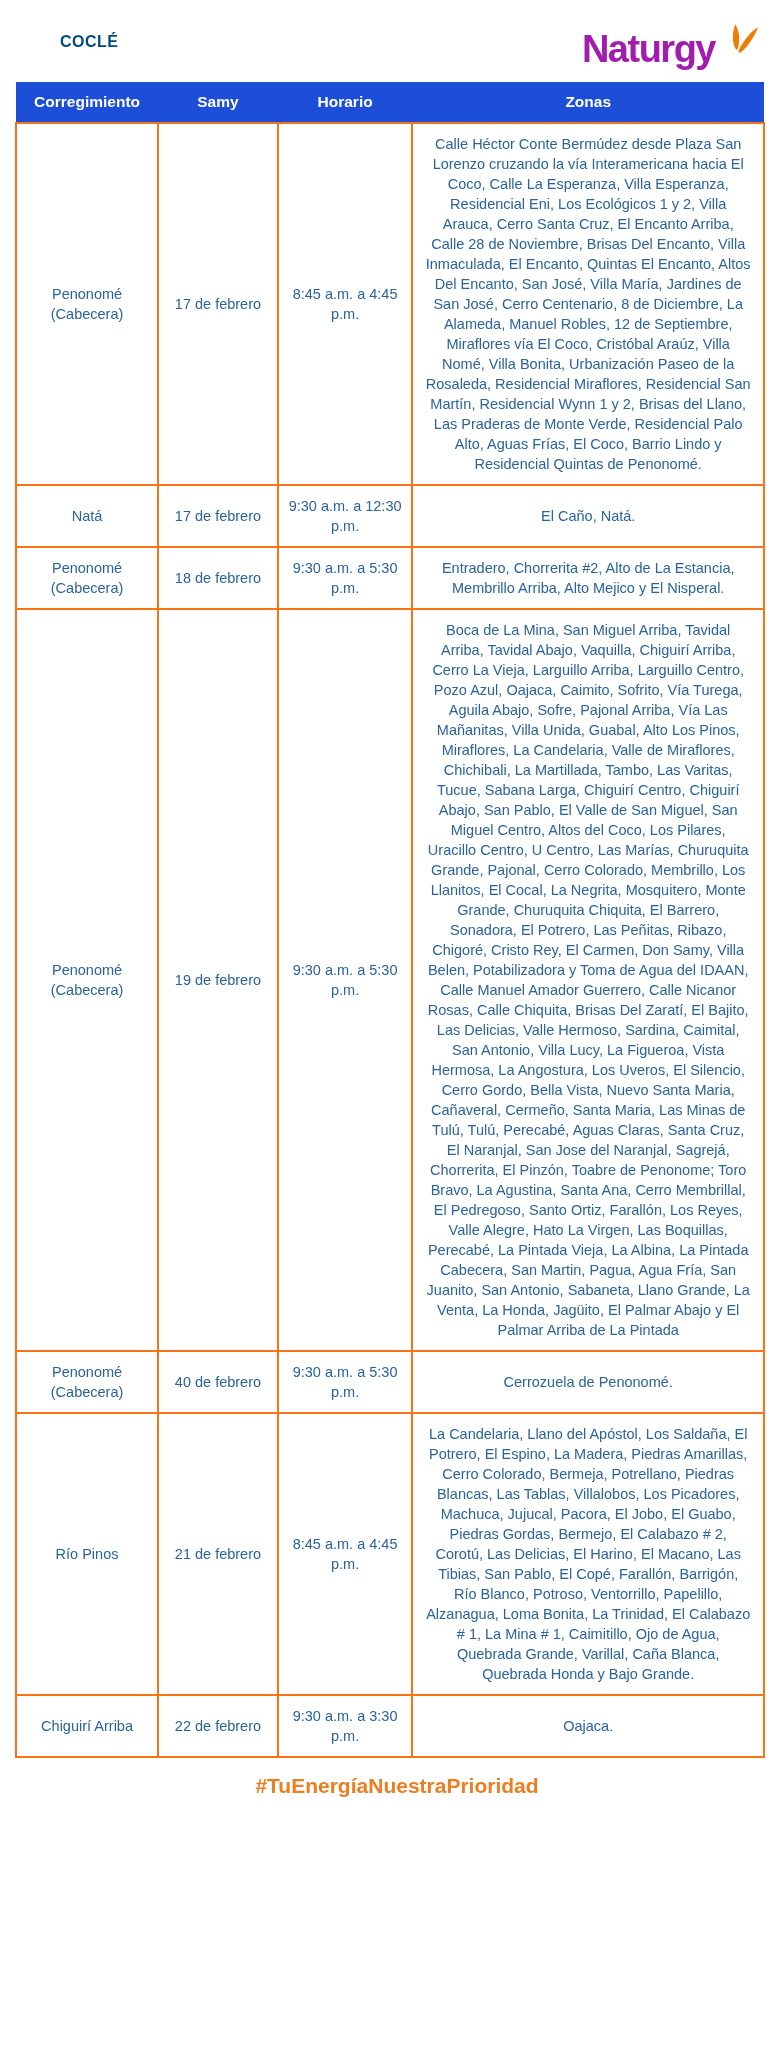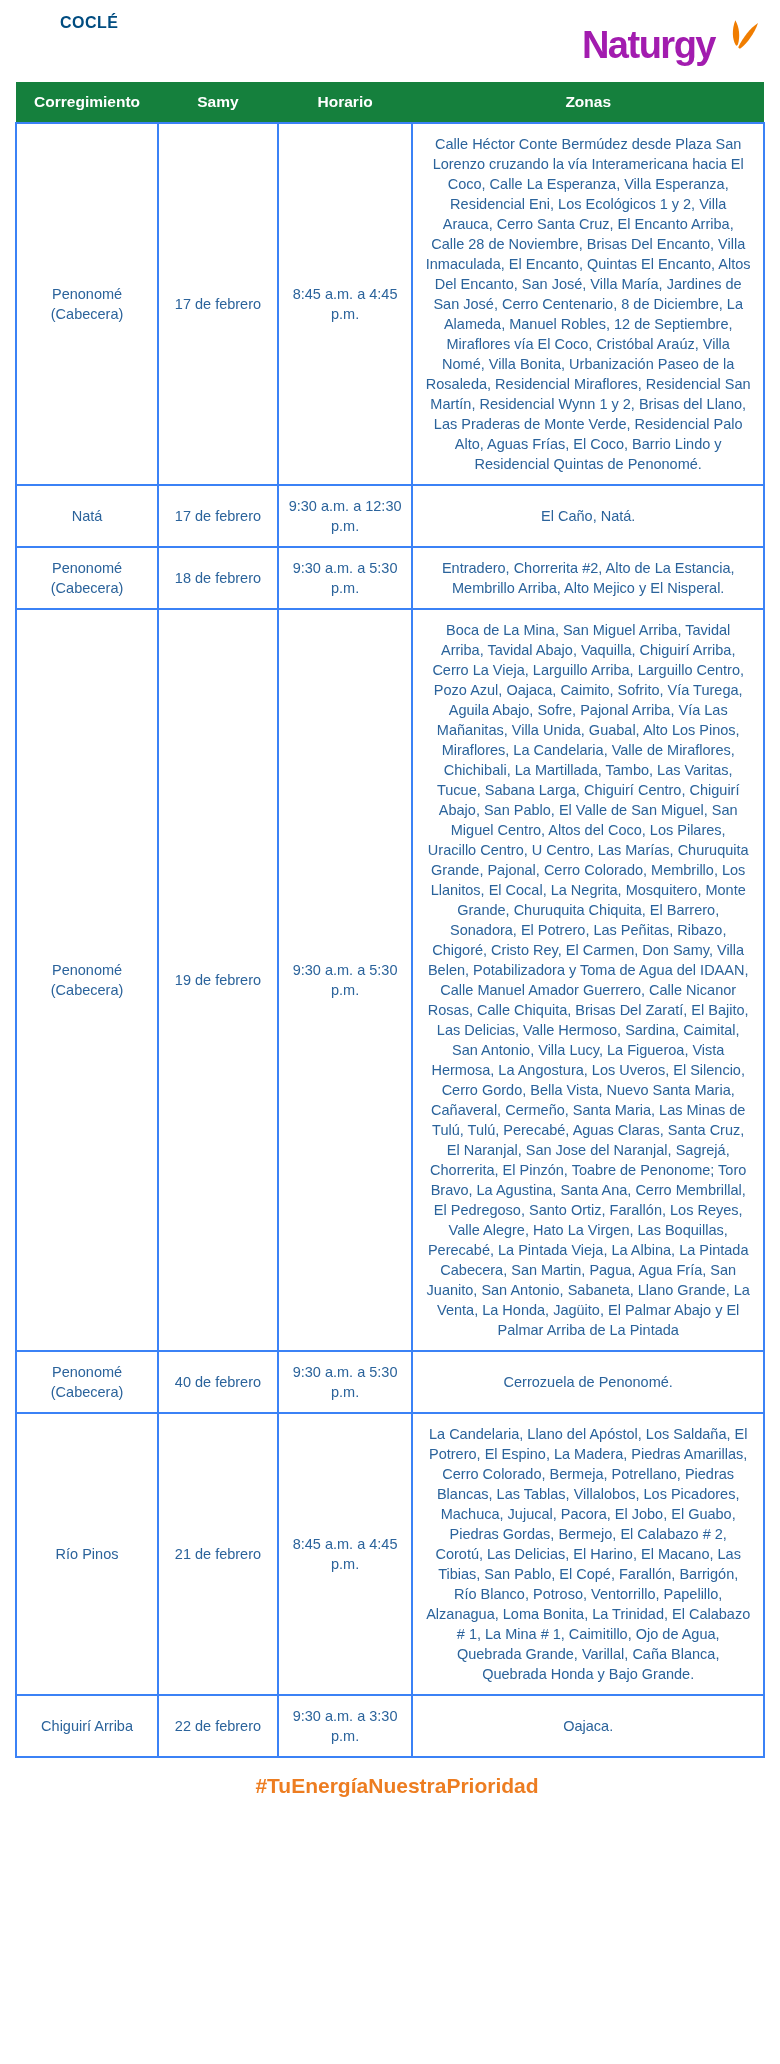--- a/index.html
+++ b/index.html
@@ -11,21 +11,21 @@
   .page {
     width: 780px;
     min-height: 2064px;
     margin: 0 auto;
     background: #ffffff;
     box-sizing: border-box;
   }
   .topbar {
     display: flex;
     justify-content: space-between;
-    align-items: flex-start;
+    align-items: center;
     padding: 14px 18px 10px 60px;
     height: 82px;
     box-sizing: border-box;
   }
   .region-title {
     color: #004C80;
     font-weight: bold;
     font-size: 16px;
     letter-spacing: 0.5px;
     padding-bottom: 2px;
@@ -53,30 +53,30 @@
     width: 750px;
     margin: 0 15px;
     border-collapse: collapse;
     table-layout: fixed;
   }
   .col-corregimiento { width: 19%; }
   .col-fecha         { width: 16%; }
   .col-horario       { width: 18%; }
   .col-zonas         { width: 47%; }
   thead th {
-    background: #15803d;
+    background: #1d4ed8;
     color: #ffffff;
     font-size: 15.5px;
     font-weight: bold;
     padding: 11px 4px;
     border: none;
     text-align: center;
   }
   tbody td {
-    border: 2px solid #3b82f6;
+    border: 2px solid #f97316;
     color: #2B639B;
     font-size: 14.5px;
     line-height: 1.38;
     text-align: center;
     vertical-align: middle;
     padding: 10px 8px;
     overflow-wrap: break-word;
   }
   tbody td.cell-zonas { padding: 10px 12px; }
   .hashtag {

